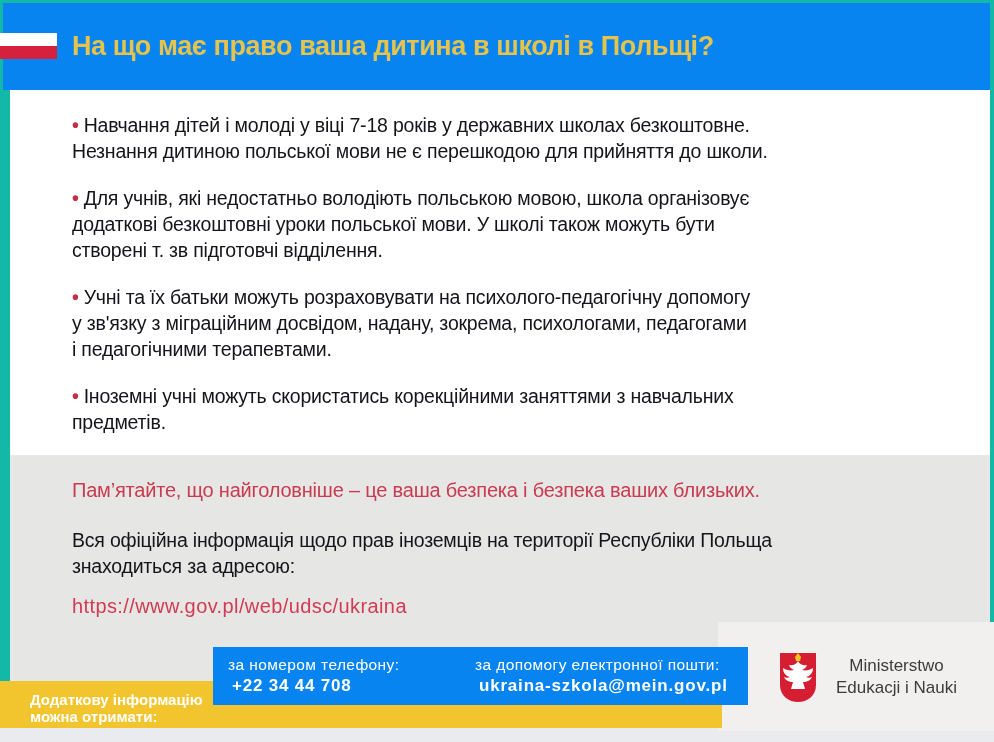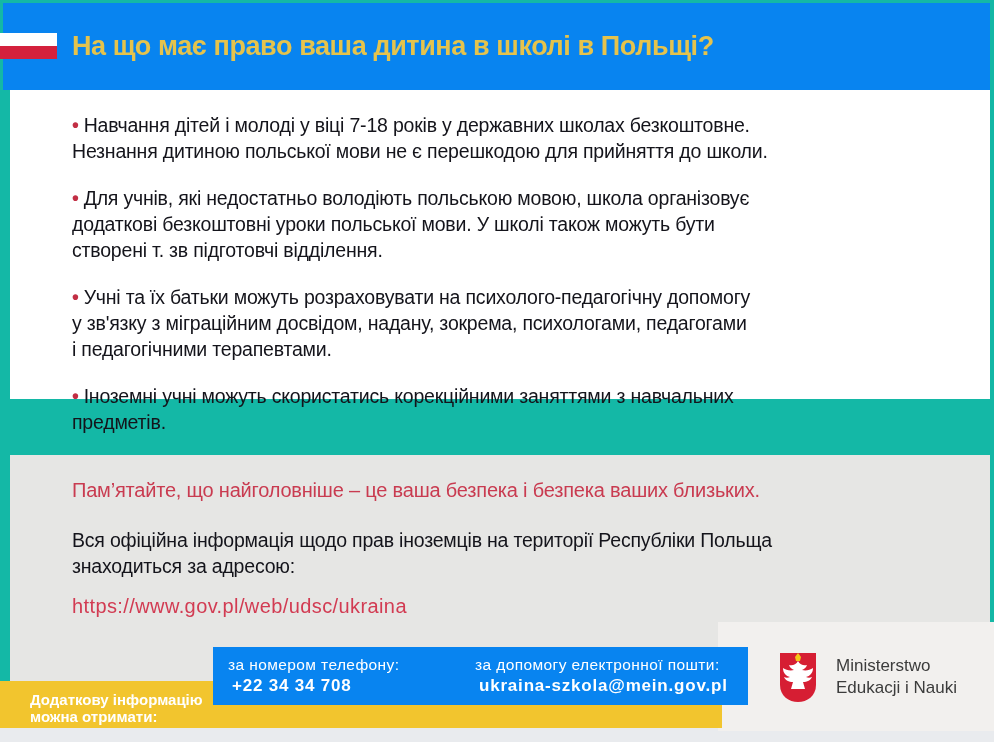--- a/index.html
+++ b/index.html
@@ -8,21 +8,21 @@
 
   
   .header-bar{position:absolute;left:3px;top:3px;width:987px;height:87px;background:#0884f0;
     display:flex;align-items:center;}
   .page-title{color:#e5c34c;font-size:27px;font-weight:600;letter-spacing:-0.4px;padding-left:69px;}
   .flag{position:absolute;left:0;top:33px;width:57px;height:26px;z-index:3;}
   .flag .white{width:100%;height:13px;background:#ffffff;}
   .flag .red{width:100%;height:13px;background:#d4213d;}
 
   
-  .content{position:absolute;left:10px;top:90px;width:980px;height:309px;background:#ffffff;
+  .content{position:absolute;left:10px;top:90px;width:980px;height:365px;background:#ffffff;
     box-sizing:border-box;padding:22px 58px 0 62px;}
   .bullet{margin:0 0 21px 0;font-size:19.5px;line-height:26px;color:#14141b;letter-spacing:-0.2px;}
   .bullet .marker{color:#c22e44;font-weight:bold;margin-right:5px;}
   .pre{white-space:pre-line;}
 
   
   .notice{position:absolute;left:10px;top:455px;width:980px;height:226px;background:#e6e6e4;
     box-sizing:border-box;padding:22px 58px 0 62px;}
   .warning{margin:0 0 24px 0;font-size:20px;line-height:26px;color:#c93b50;letter-spacing:-0.2px;}
   .info{margin:0 0 16px 0;font-size:19.5px;line-height:26px;color:#14141b;letter-spacing:-0.2px;}
@@ -31,21 +31,21 @@
   
   .bottom-strip{position:absolute;left:0;top:728px;width:994px;height:14px;background:#e9ebee;}
   .ministry-box{position:absolute;left:718px;top:622px;width:276px;height:109px;background:#f2f0ee;z-index:1;}
   .yellow-bar{position:absolute;left:0;top:681px;width:722px;height:47px;background:#f2c52e;z-index:2;}
   .more-info{padding:11px 0 0 30px;color:#ffffff;font-weight:bold;font-size:15px;line-height:16.5px;}
   .contact-box{position:absolute;left:213px;top:647px;width:535px;height:58px;background:#0884f0;z-index:4;
     box-sizing:border-box;display:flex;padding:8px 0 12px 15px;}
   .contact-col1{width:230px;margin-right:17px;}
   .contact-label{color:#ffffff;font-size:15.5px;line-height:20px;letter-spacing:0.4px;}
   .contact-value{color:#ffffff;font-size:17px;font-weight:bold;line-height:22px;letter-spacing:0.8px;padding-left:4px;}
-  .ministry-inner{display:flex;align-items:center;height:100%;padding-left:60px;box-sizing:border-box;}
+  .ministry-inner{display:flex;align-items:center;height:100%;padding-left:60px;box-sizing:border-box;text-align:center;}
   .emblem{width:40px;height:52px;margin-right:18px;flex:0 0 auto;}
   .ministry-name{color:#3c3c3c;font-size:17px;line-height:22px;}
 </style>
 </head>
 <body>
 
 <div class="page">
 
   <div class="header-bar">
     <div class="page-title">На що має право ваша дитина в школі в Польщі?</div>
@@ -94,21 +94,21 @@
   <div class="yellow-bar">
     <div class="more-info">
       <div>Додаткову інформацію</div>
       <div>можна отримати:</div>
     </div>
   </div>
 
   <div class="contact-box">
     <div class="contact-col1">
       <div class="contact-label">за номером телефону:</div>
-      <div class="contact-value">+22 34 34 708</div>
+      <div class="contact-value">+22 34 44 708</div>
     </div>
     <div class="contact-col2">
       <div class="contact-label">за допомогу електронної пошти:</div>
       <div class="contact-value">ukraina-szkola@mein.gov.pl</div>
     </div>
   </div>
 
 </div>
 
 </body></html>

